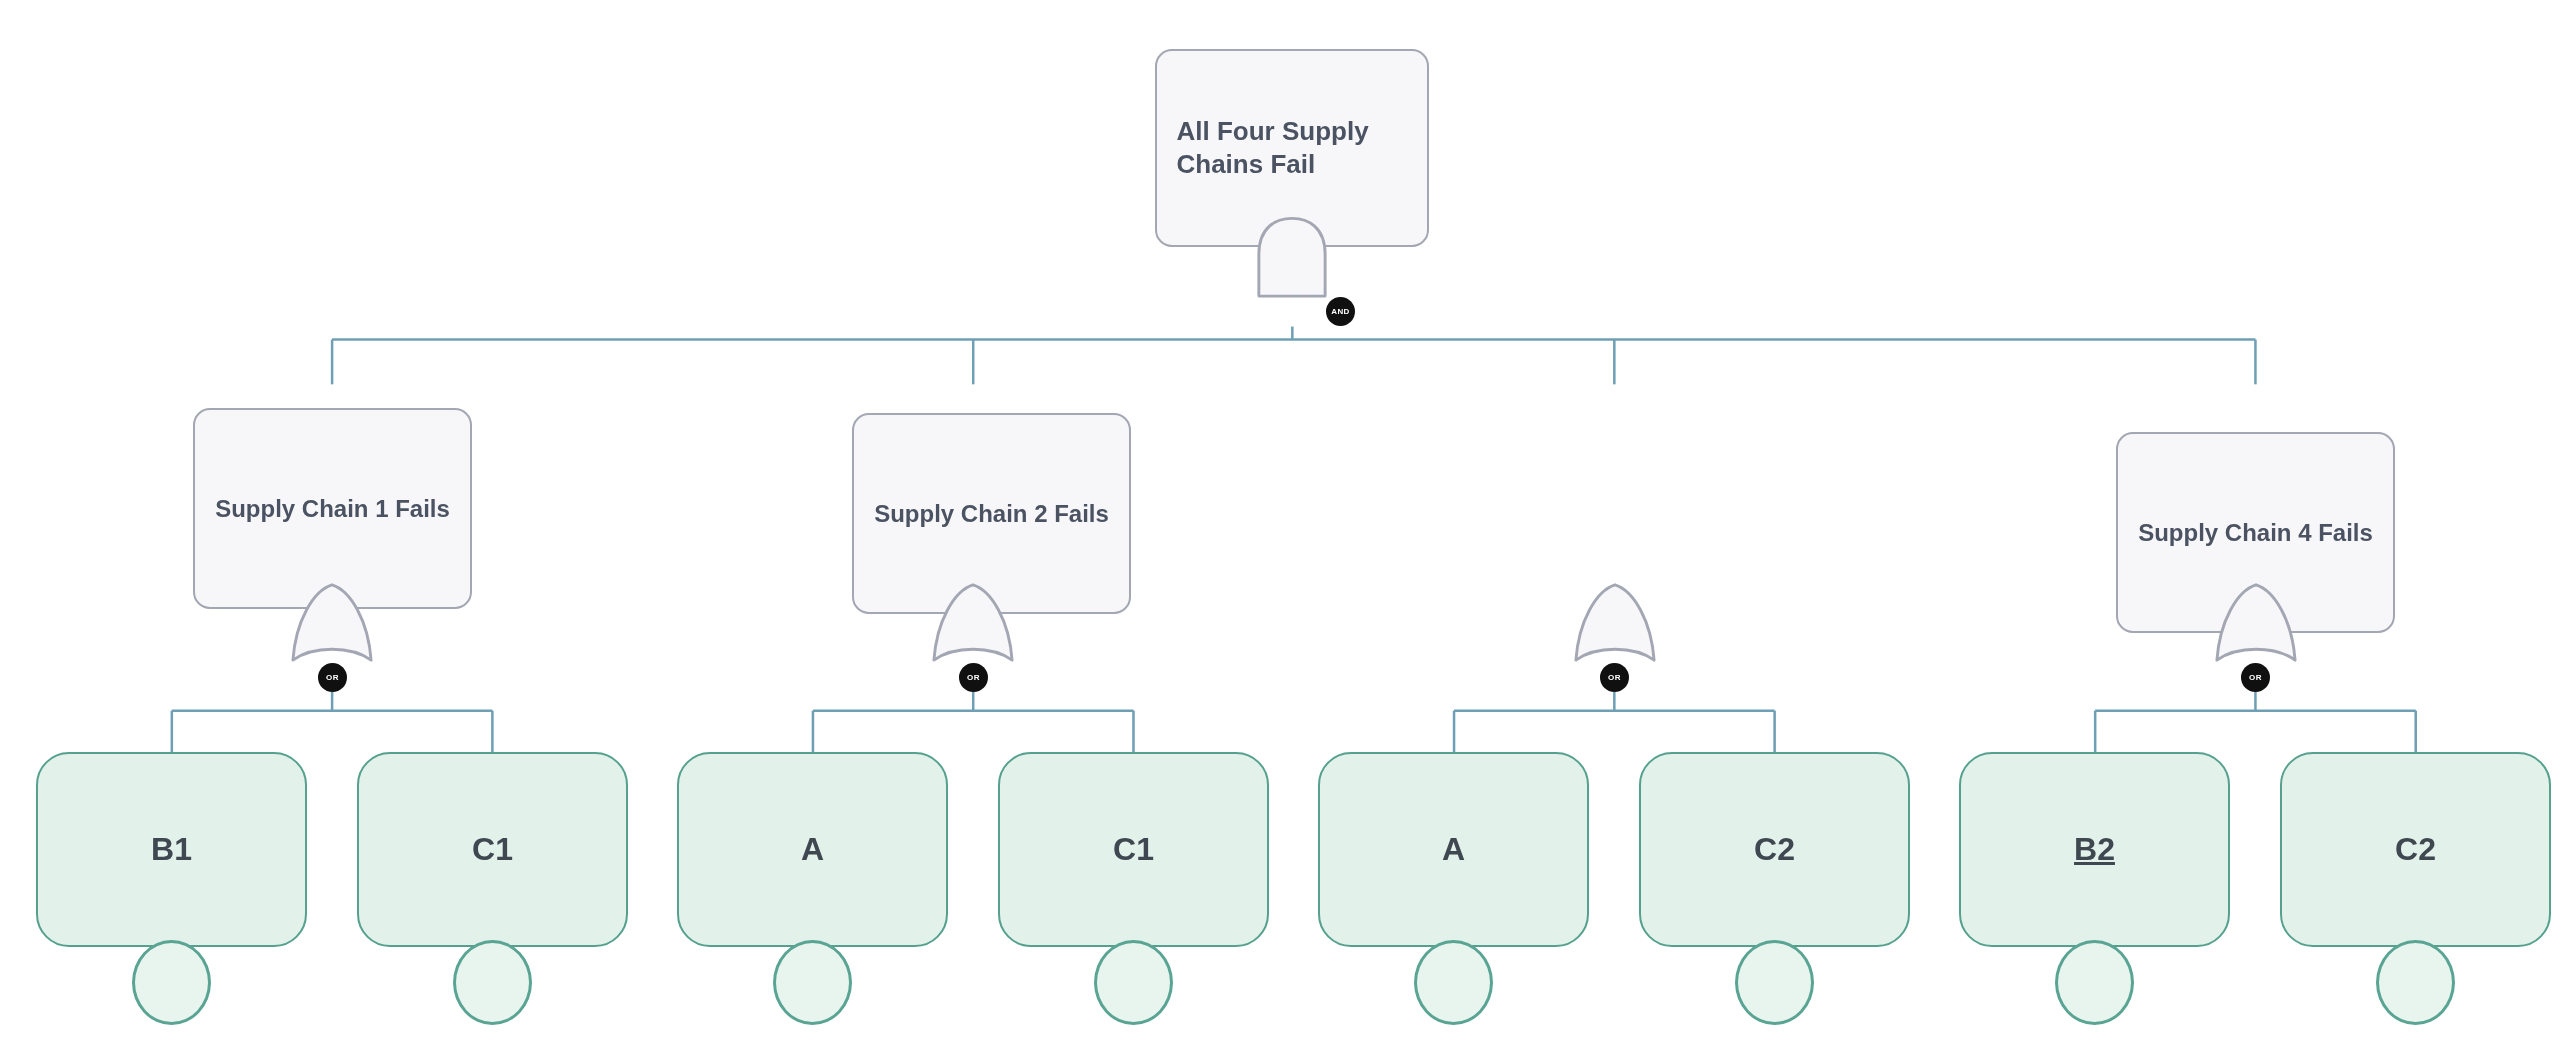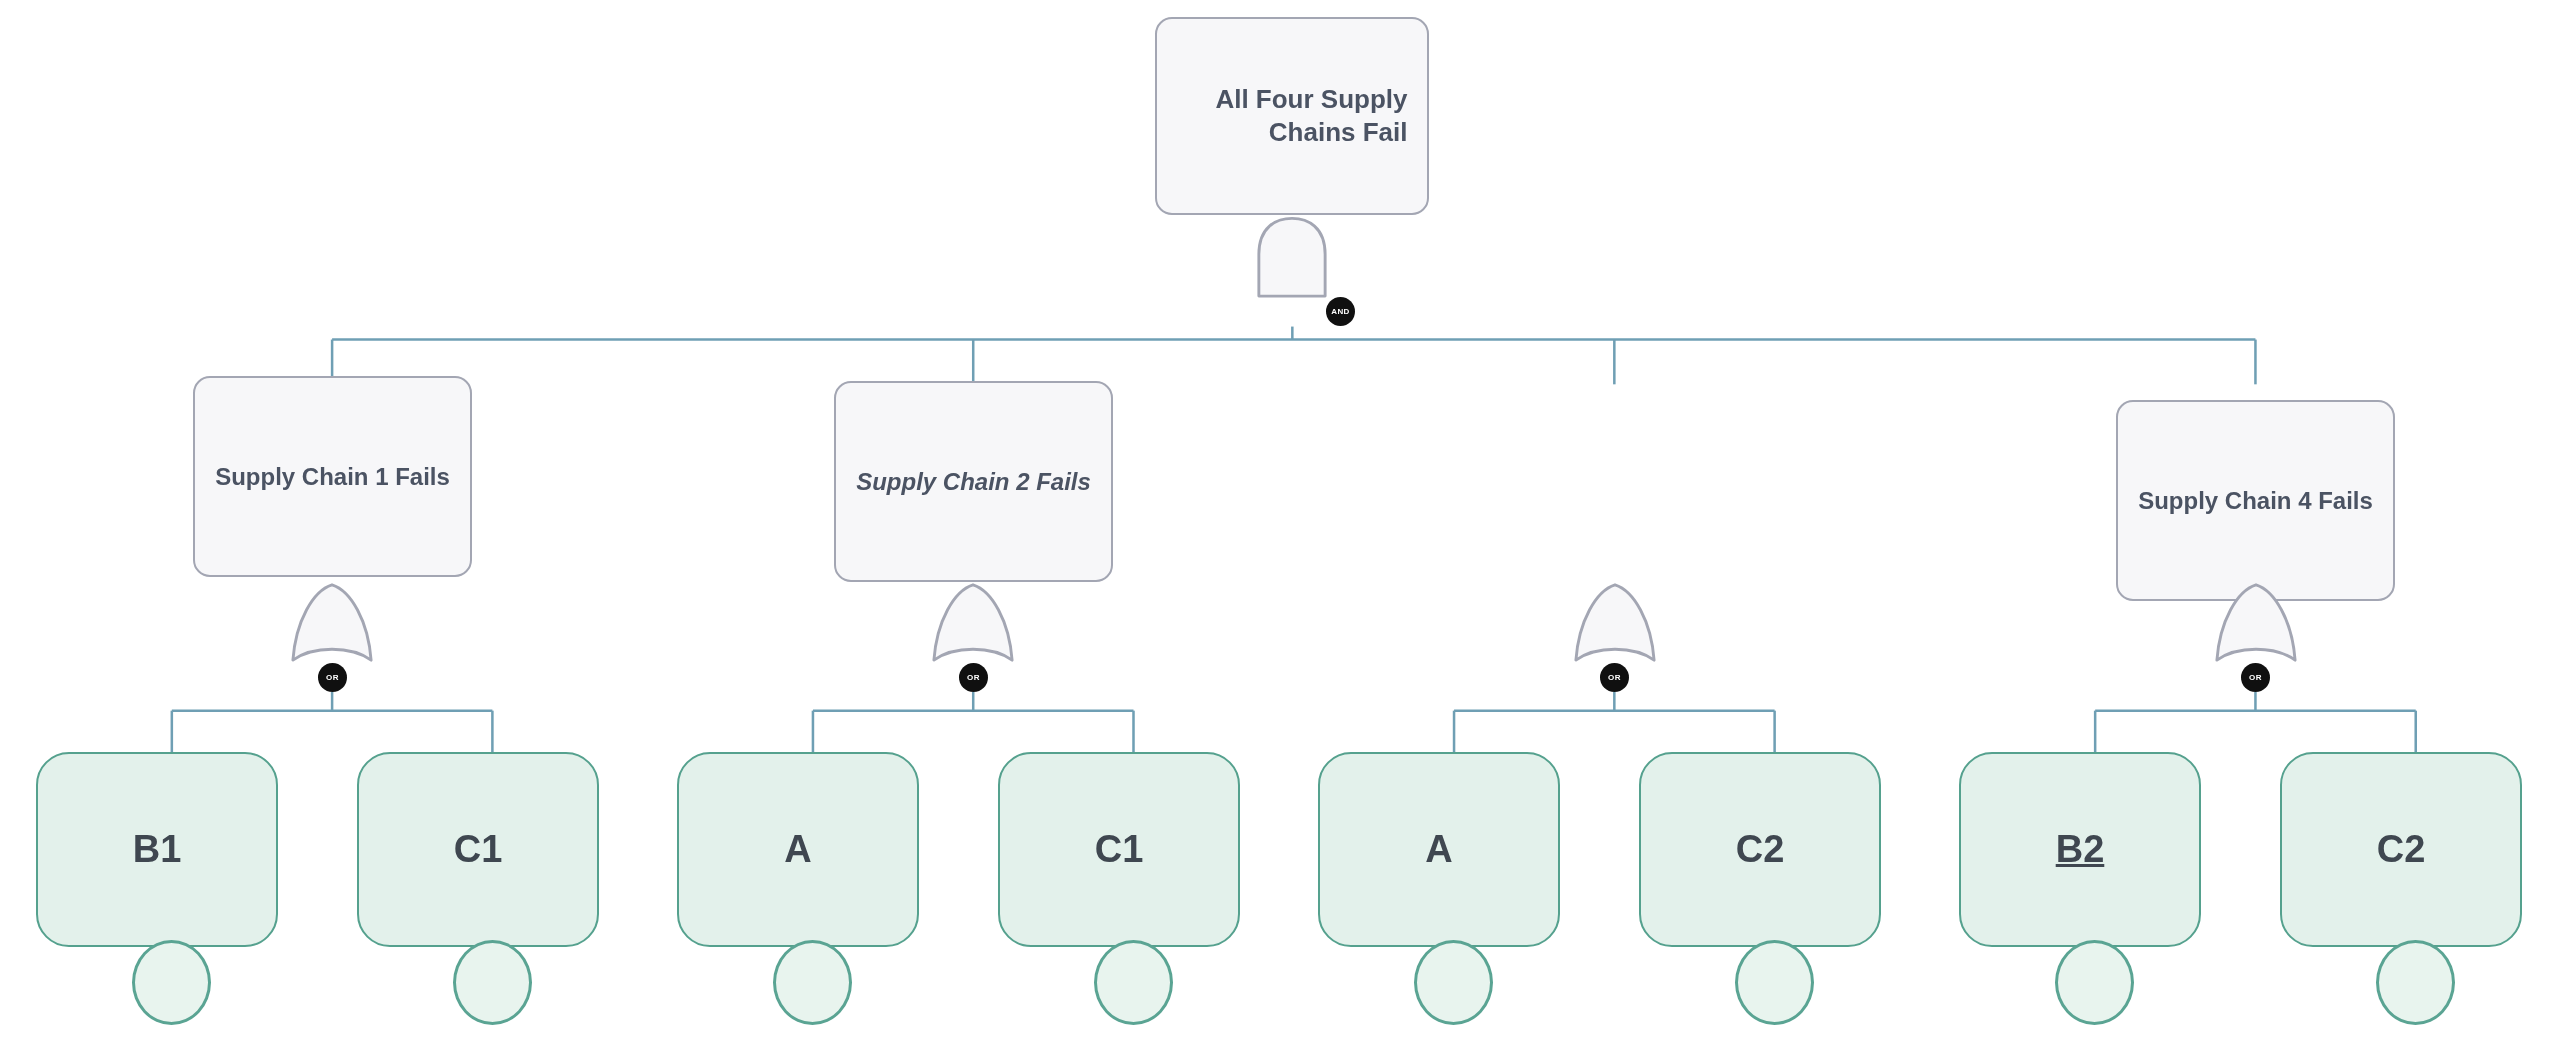--- a/index.html
+++ b/index.html
@@ -15,42 +15,43 @@
 
   .node {
     position: absolute;
     box-sizing: border-box;
     border: 2.9px solid #a3a6b3;
     border-radius: 17px;
     background: #f7f7f9;
     display: flex;
     align-items: center;
     justify-content: center;
-    text-align: right;
+    text-align: left;
     color: #4b5363;
     font-weight: bold;
+    margin-top: 32px;
   }
   .node.top  { width: 274px; height: 198px; font-size: 26px; line-height: 1.3; }
   .node.top .lbl { max-width: 231px; }
   .node.mid  { width: 279px; height: 201px; font-size: 24px; white-space: nowrap; }
 
   .leaf {
     position: absolute;
     box-sizing: border-box;
-    width: 242px;
+    width: 271px;
     height: 195px;
     border: 2.9px solid #55a18e;
     border-radius: 33px;
     background: #e3f1eb;
     display: flex;
     align-items: center;
     justify-content: center;
     color: #3f4750;
     font-weight: bold;
-    font-size: 38px;
+    font-size: 32px;
   }
 
   .basic-circle {
     position: absolute;
     box-sizing: border-box;
     width: 79px;
     height: 85px;
     border: 3.6px solid #5aa493;
     border-radius: 50%;
     background: #e8f4ee;
@@ -124,21 +125,21 @@
   <div class="node mid" style="left:193px; top:376px;">
     <span>Supply Chain 1 Fails</span>
   </div>
   <svg class="gate" style="left:287px; top:579px;" width="90" height="84" viewBox="0 0 124 116">
     <path d="M8 112 C36 92 88 92 116 112 C112 58 88 16 62 8 C36 16 12 58 8 112 Z" fill="#f7f7f9" stroke="#a3a6b3" stroke-width="4" stroke-linejoin="round"></path>
   </svg>
   <div class="badge" style="left:318px; top:663px;">
     <span>OR</span>
   </div>
 
-  <div class="node mid" style="left:834px; top:381px;font-style:italic;">
+  <div class="node mid" style="left:852px; top:381px;">
     <span>Supply Chain 2 Fails</span>
   </div>
   <svg class="gate" style="left:928px; top:579px;" width="90" height="84" viewBox="0 0 124 116">
     <path d="M8 112 C36 92 88 92 116 112 C112 58 88 16 62 8 C36 16 12 58 8 112 Z" fill="#f7f7f9" stroke="#a3a6b3" stroke-width="4" stroke-linejoin="round"></path>
   </svg>
   <div class="badge" style="left:959px; top:663px;">
     <span>OR</span>
   </div>
 
   <svg class="gate" style="left:1570px; top:579px;" width="90" height="84" viewBox="0 0 124 116">

